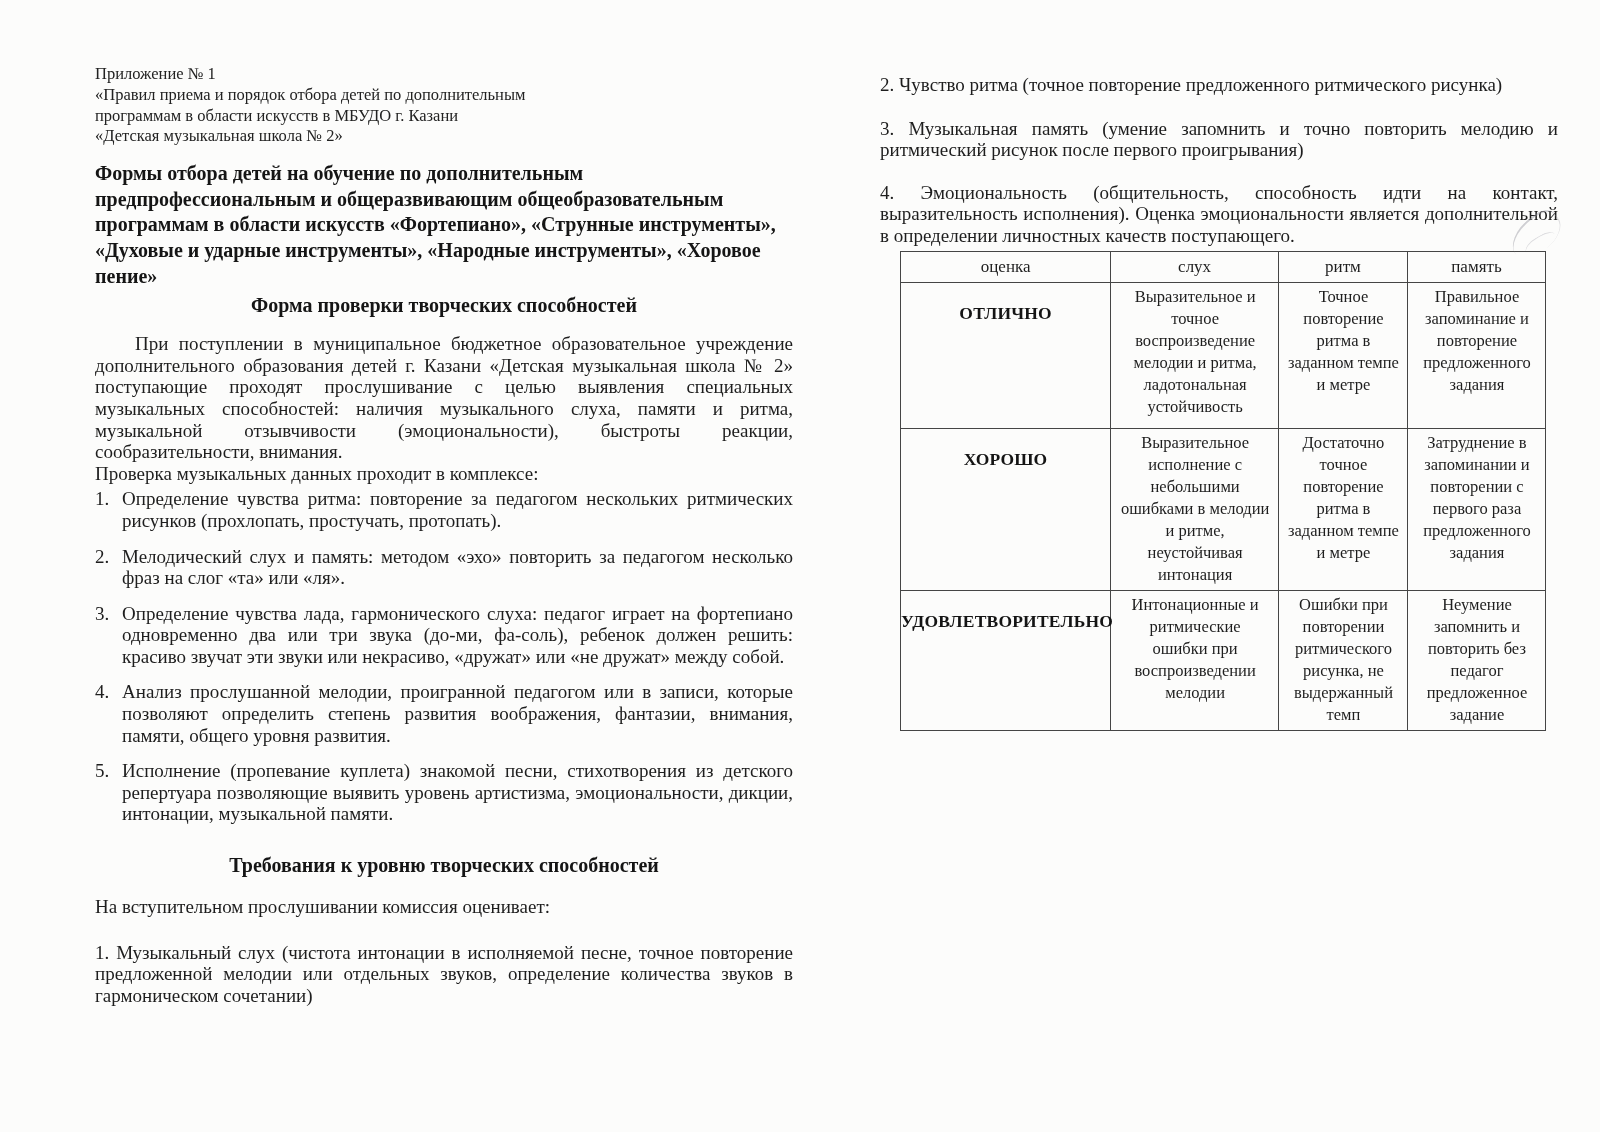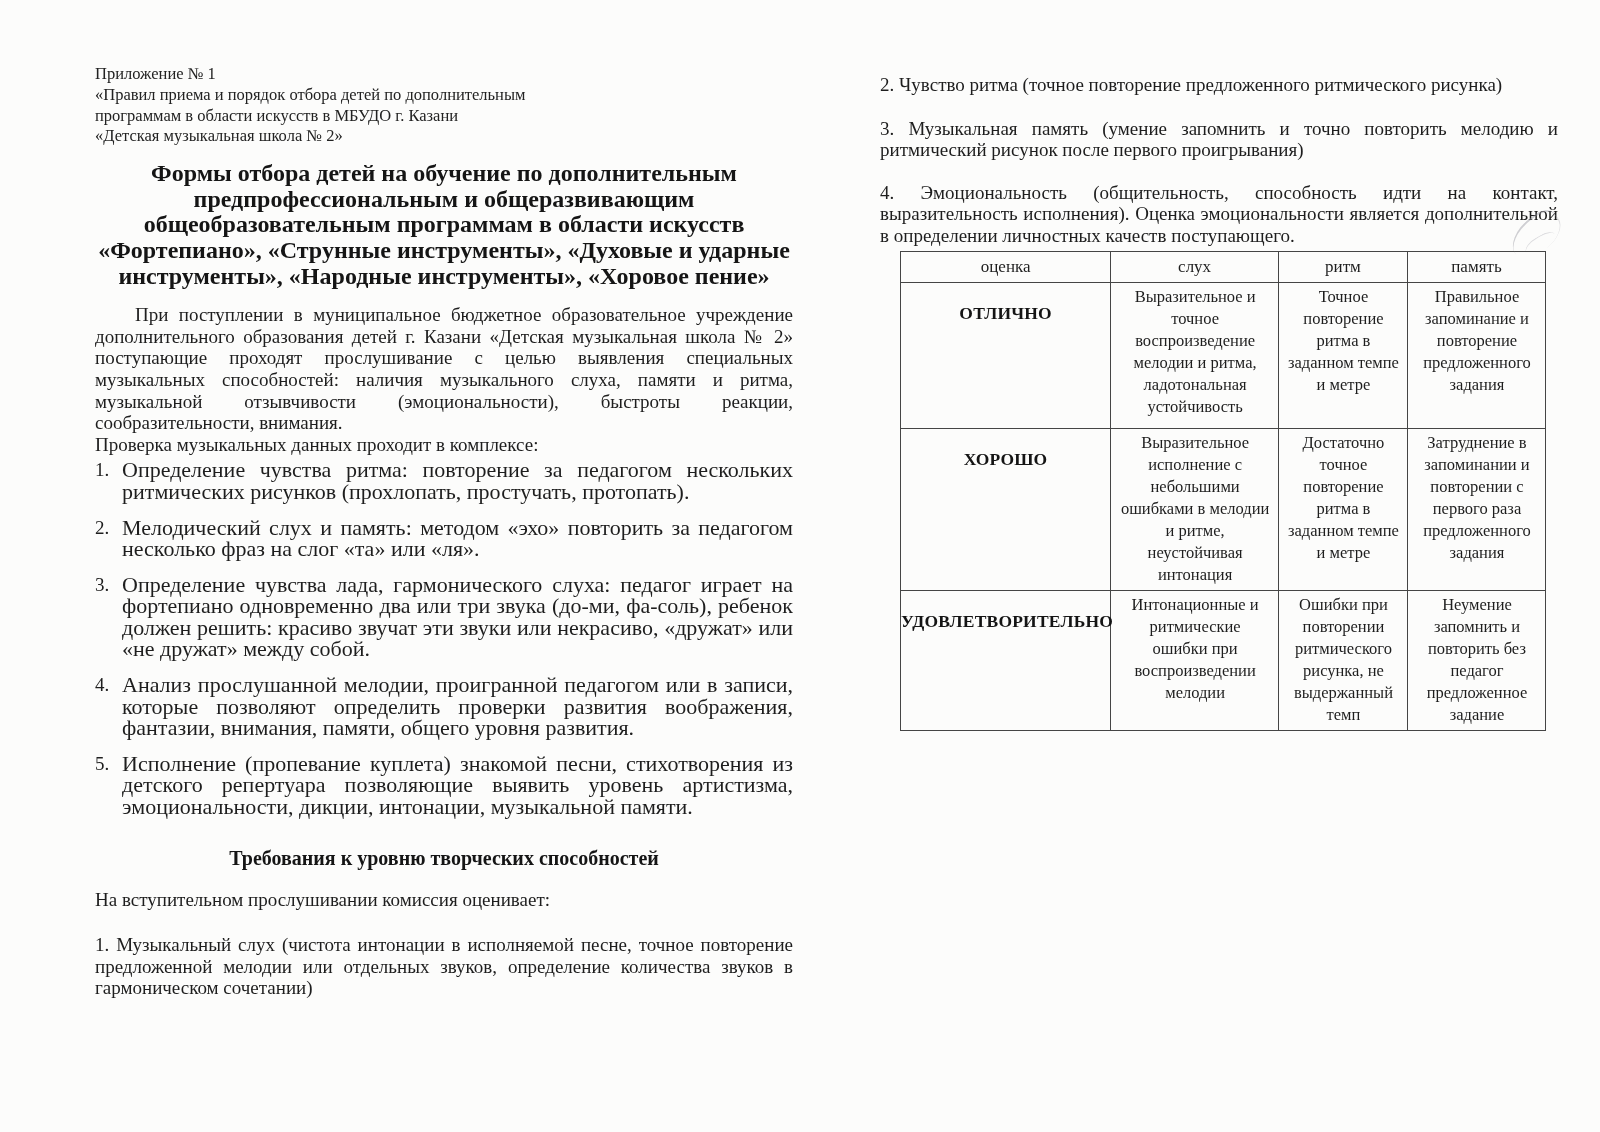--- a/index.html
+++ b/index.html
@@ -20,24 +20,23 @@
   .annotation {
     margin-top:64px;
     padding-right:53px;
     text-align:left;
     font-size:16.5px;
     line-height:20.8px;
     color:#222;
   }
   .doc-title {
     margin-top:14px;
-    font-size:24px;
+    font-size:20px;
     line-height:25.6px;
     font-weight:bold;
-    text-align:center;
     color:#151515;
   }
   .h-center {
     font-size:20px;
     line-height:25px;
     font-weight:bold;
     text-align:center;
     color:#151515;
   }
   .h1-gap { margin-top:4px; }
@@ -51,21 +50,21 @@
   }
   .indent-first { text-indent:40px; }
   .p1-gap { margin-top:15px; }
   .p3-gap { margin-top:18px; }
   .pitem-gap { margin-top:24px; }
 
   .num-list { margin-top:4px; }
   .num-item { display:flex; margin-top:14px; }
   .num-item:first-child { margin-top:0; }
   .num-item .num  { width:27px; flex:0 0 27px; font-size:19px; line-height:21.6px; }
-  .num-item .txt  { flex:1; font-size:22px; line-height:21.6px; text-align:justify; }
+  .num-item .txt  { flex:1; font-size:19px; line-height:21.6px; text-align:justify; }
 
   .r-item { font-size:19px; line-height:21.6px; text-align:justify; }
   .r-item2-gap { margin-top:74px; }
   .r-item3-gap { margin-top:22px; }
   .r-item4-gap { margin-top:21px; }
 
   table.grades {
     margin:4px 0 0 20px;
     width:646px;
     border-collapse:collapse;
@@ -128,40 +127,41 @@
 
   <div class="annotation">
     <div>Приложение № 1</div>
     <div>«Правил приема и порядок отбора детей по дополнительным</div>
     <div>программам в области искусств в МБУДО г. Казани</div>
     <div>«Детская музыкальная школа № 2»</div>
   </div>
 
   <div class="doc-title">Формы отбора детей на обучение по дополнительным предпрофессиональным и общеразвивающим общеобразовательным программам в области искусств «Фортепиано», «Струнные инструменты», «Духовые и ударные инструменты», «Народные инструменты», «Хоровое пение»</div>
 
+  <div class="h-center h1-gap">Форма проверки творческих способностей</div>
 
   <div class="body-text indent-first p1-gap">При поступлении в муниципальное бюджетное образовательное учреждение дополнительного образования детей г. Казани «Детская музыкальная школа № 2» поступающие проходят прослушивание с целью выявления специальных музыкальных способностей: наличия музыкального слуха, памяти и ритма, музыкальной отзывчивости (эмоциональности), быстроты реакции, сообразительности, внимания.</div>
   <div class="body-text">Проверка музыкальных данных проходит в комплексе:</div>
 
   <div class="num-list">
     <div class="num-item">
       <div class="num">1.</div>
       <div class="txt">Определение чувства ритма: повторение за педагогом нескольких ритмических рисунков (прохлопать, простучать, протопать).</div>
     </div>
     <div class="num-item">
       <div class="num">2.</div>
       <div class="txt">Мелодический слух и память: методом «эхо» повторить за педагогом несколько фраз на слог «та» или «ля».</div>
     </div>
     <div class="num-item">
       <div class="num">3.</div>
       <div class="txt">Определение чувства лада, гармонического слуха: педагог играет на фортепиано одновременно два или три звука (до-ми, фа-соль), ребенок должен решить: красиво звучат эти звуки или некрасиво, «дружат» или «не дружат» между собой.</div>
     </div>
     <div class="num-item">
       <div class="num">4.</div>
-      <div class="txt">Анализ прослушанной мелодии, проигранной педагогом или в записи, которые позволяют определить проверки развития воображения, фантазии, внимания, памяти, общего уровня развития.</div>
+      <div class="txt">Анализ прослушанной мелодии, проигранной педагогом или в записи, которые позволяют определить степень развития воображения, фантазии, внимания, памяти, общего уровня развития.</div>
     </div>
     <div class="num-item">
       <div class="num">5.</div>
       <div class="txt">Исполнение (пропевание куплета) знакомой песни, стихотворения из детского репертуара позволяющие выявить уровень артистизма, эмоциональности, дикции, интонации, музыкальной памяти.</div>
     </div>
   </div>
 
   <div class="h-center h2-gap">Требования к уровню творческих способностей</div>
 
   <div class="body-text p3-gap">На вступительном прослушивании комиссия оценивает:</div>

